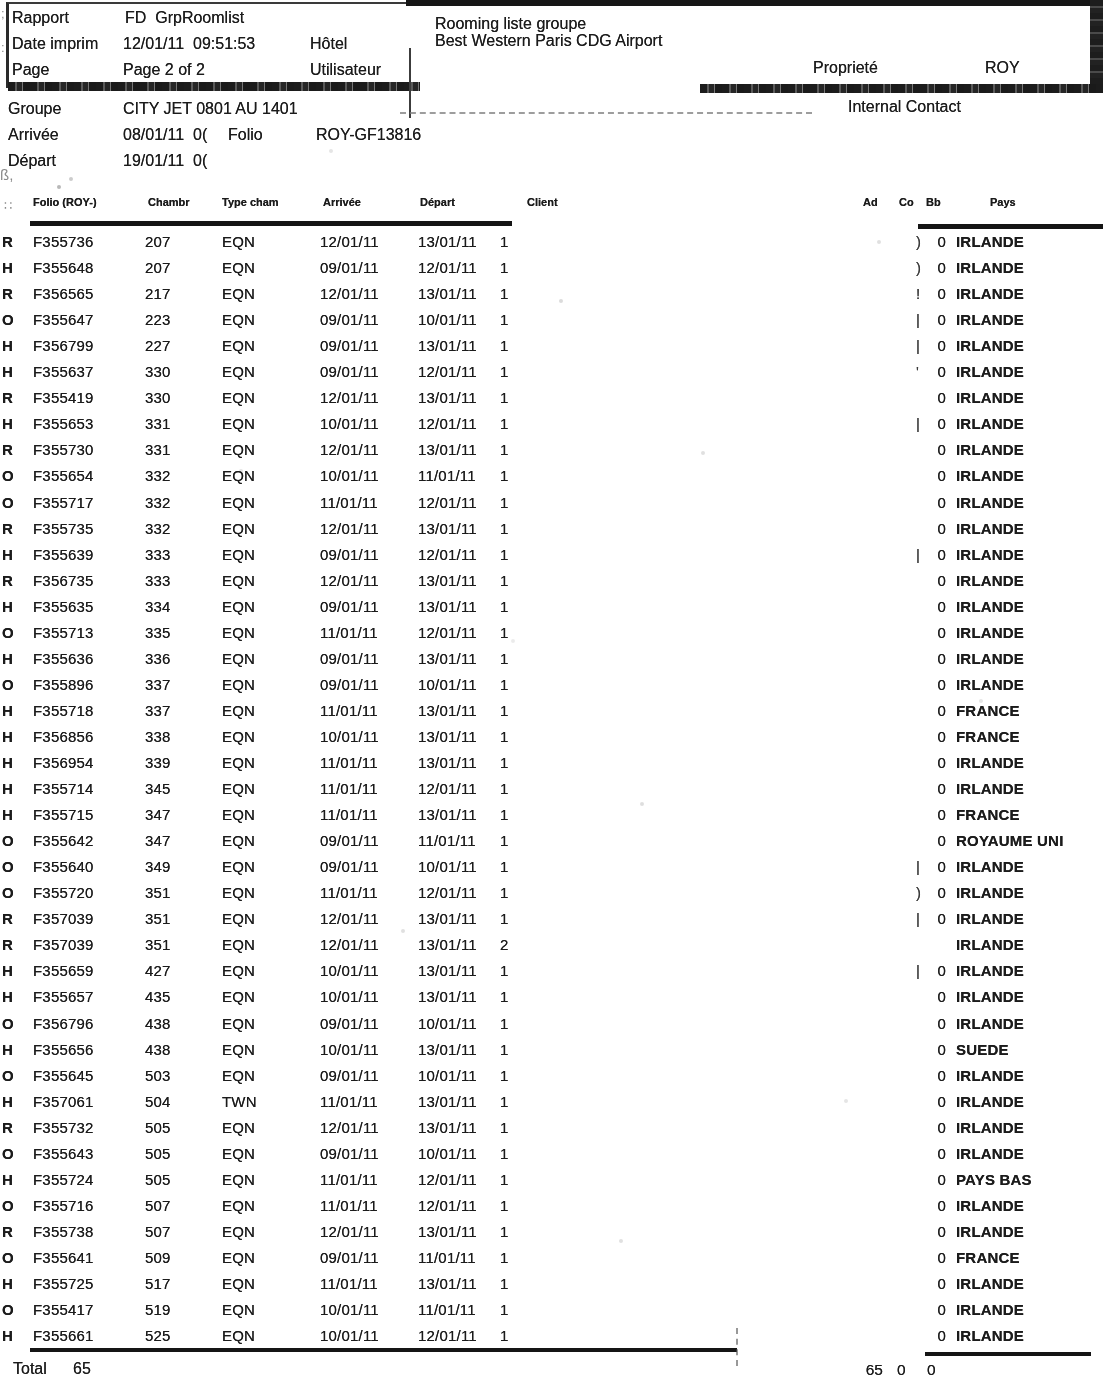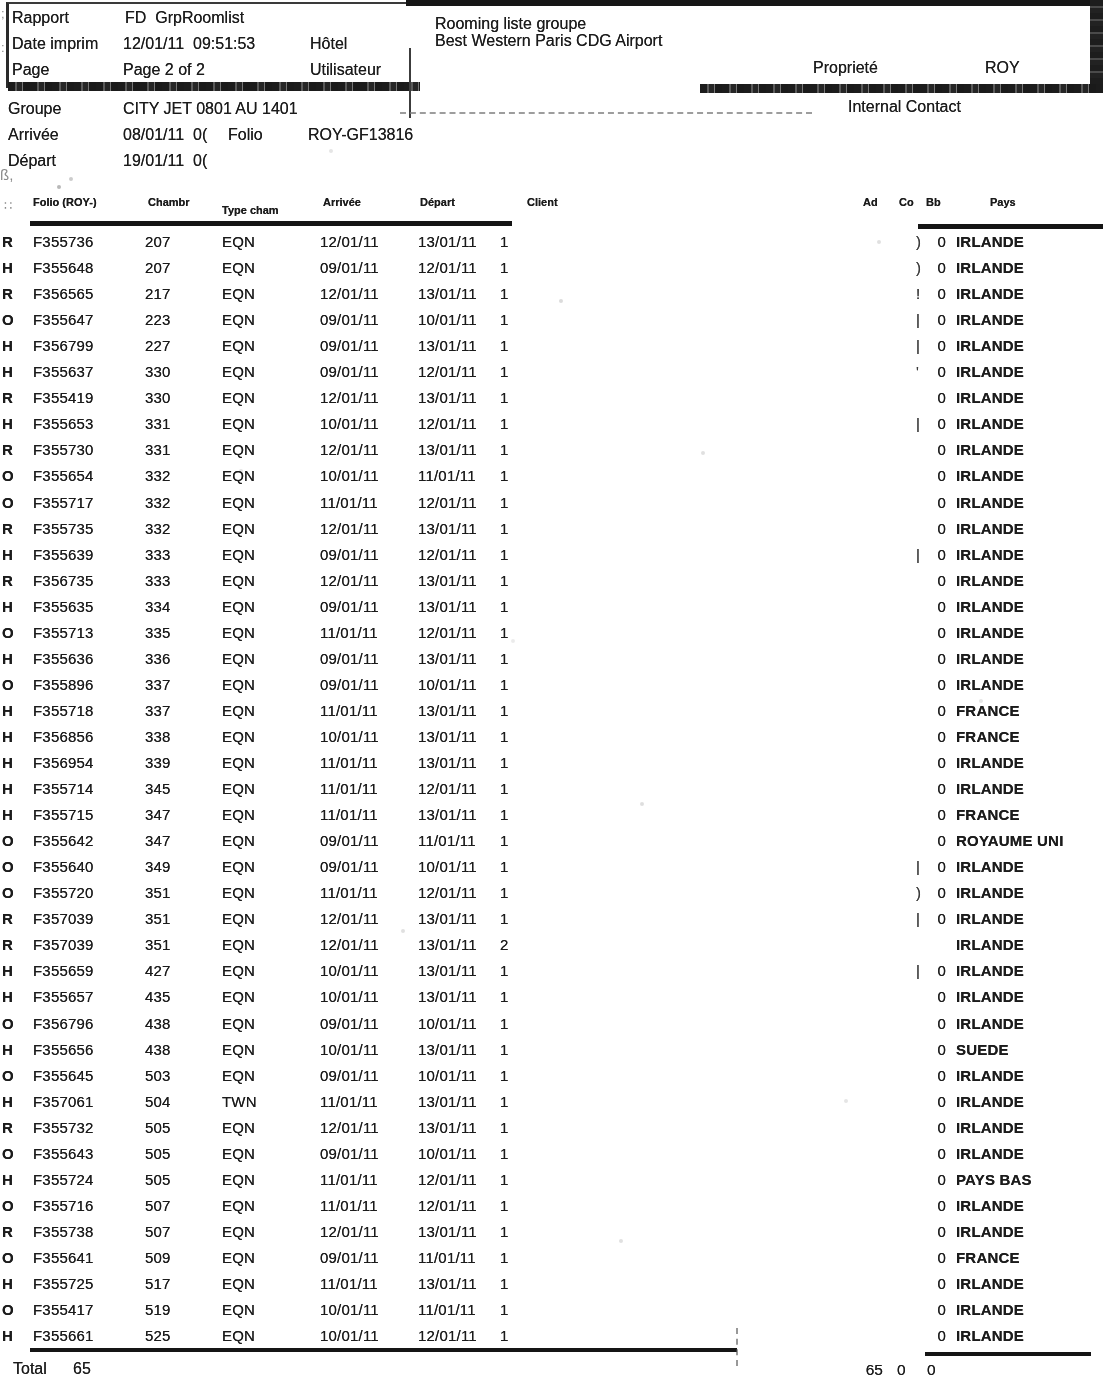--- a/index.html
+++ b/index.html
@@ -25,26 +25,26 @@
   .dashline{position:absolute;left:400px;top:112px;width:412px;border-top:2px dashed #7d7d7d;opacity:.75;}
   
   #lbl-rapport{left:12px;top:9px;}   #val-rapport{left:125px;top:9px;}
   #lbl-date{left:12px;top:35px;}     #val-date{left:123px;top:35px;}   #lbl-hotel{left:310px;top:35px;}
   #lbl-page{left:12px;top:61px;}     #val-page{left:123px;top:61px;}   #lbl-user{left:310px;top:61px;}
   #ttl-report{left:435px;top:15px;}  #ttl-hotelname{left:435px;top:32px;}
   #lbl-prop{left:813px;top:59px;}    #val-prop{left:985px;top:59px;}
   #lbl-internal{left:848px;top:98px;}
   #lbl-groupe{left:8px;top:100px;}   #val-groupe{left:123px;top:100px;}
   #lbl-arrivee{left:8px;top:126px;}  #val-arrivee{left:123px;top:126px;}
-  #lbl-folio{left:228px;top:126px;}  #val-folio{left:308px;top:126px;}
+  #lbl-folio{left:228px;top:126px;}  #val-folio{left:316px;top:126px;}
   #lbl-depart{left:8px;top:152px;}   #val-depart{left:123px;top:152px;}
   .hdr{font-size:16px;}
   
   .thead span{position:absolute;top:196px;font-size:11px;font-weight:700;white-space:pre;}
-  #h-folio{left:33px;} #h-chambre{left:148px;} #h-type{left:222px;margin-top:8px;} #h-arr{left:323px;}
+  #h-folio{left:33px;} #h-chambre{left:148px;} #h-type{left:222px;} #h-arr{left:323px;}
   #h-dep{left:420px;}  #h-client{left:527px;}  #h-ad{left:863px;}   #h-co{left:899px;}
   #h-bb{left:926px;}   #h-pays{left:990px;}
   .hrule-left{position:absolute;left:30px;top:221px;width:482px;height:5px;background:#141414;}
   .hrule-right{position:absolute;left:918px;top:224px;width:185px;height:5px;background:#141414;}
   .trow{position:absolute;left:0;width:1103px;height:24px;font-size:15px;}
   .cell{position:absolute;top:0;white-space:pre;letter-spacing:.2px;}
   .c-status{left:2px;width:24px;font-weight:700;}
   .c-folio{left:33px;}
   .c-chambre{left:145px;}
   .c-type{left:222px;text-align:center;}

